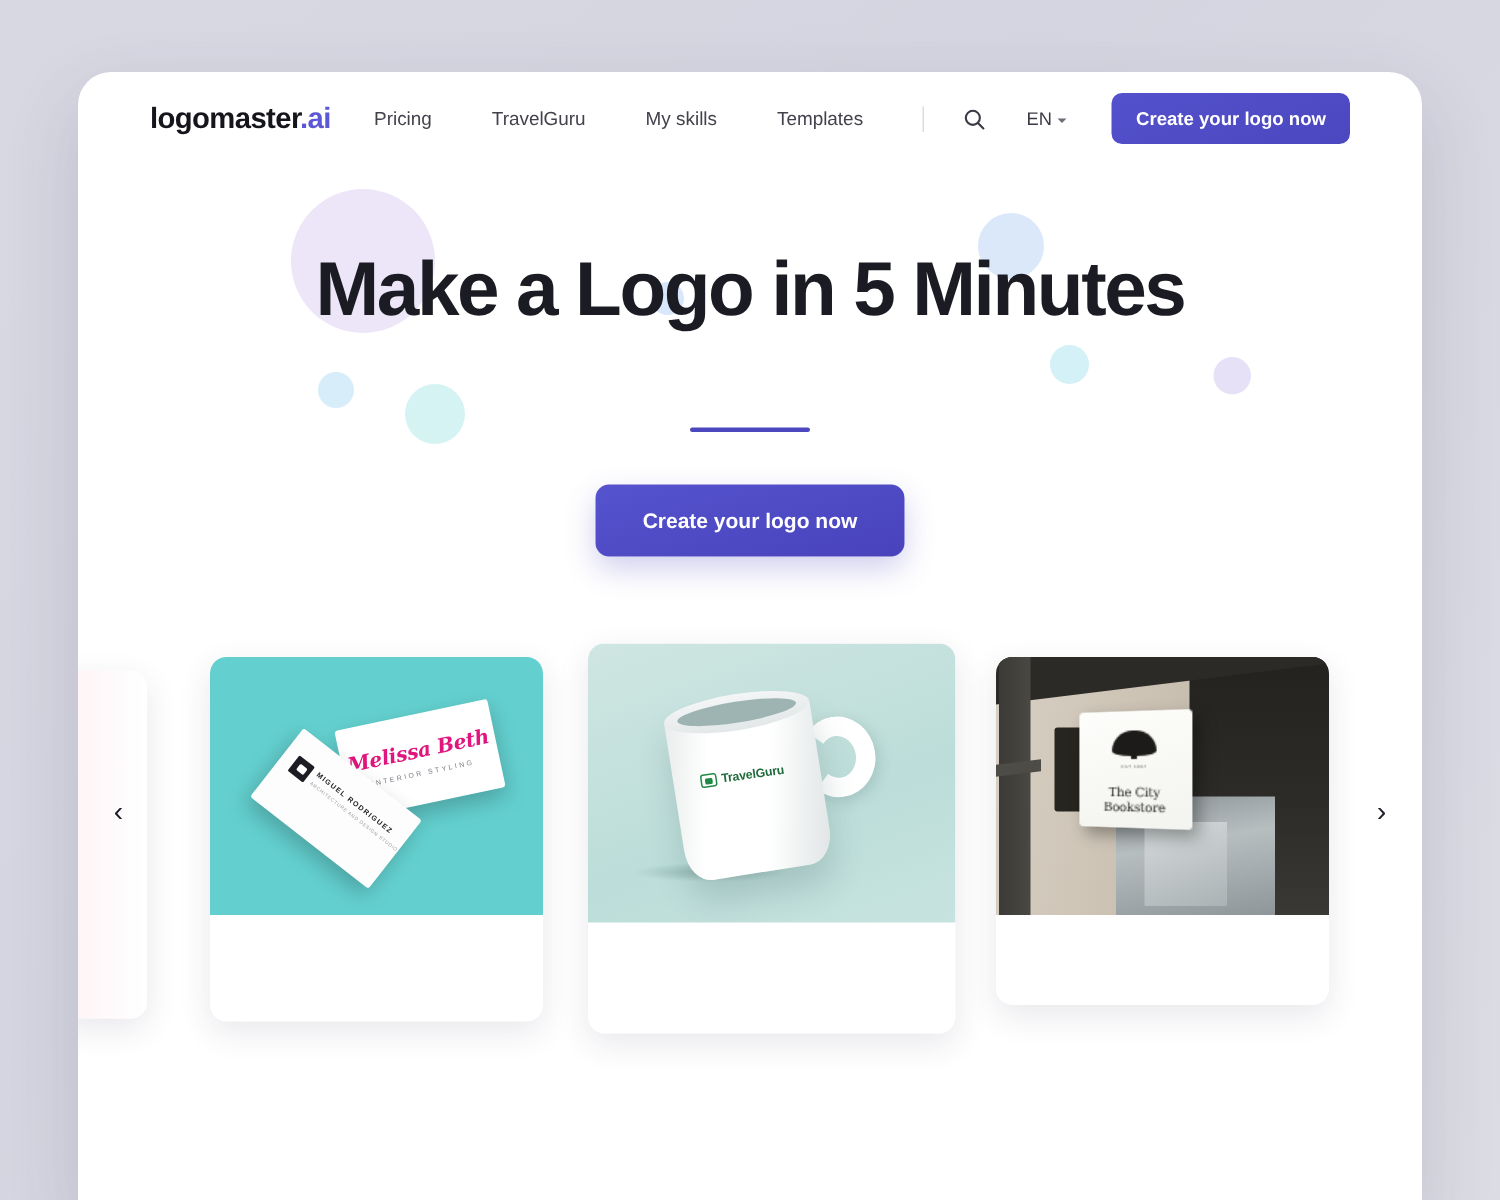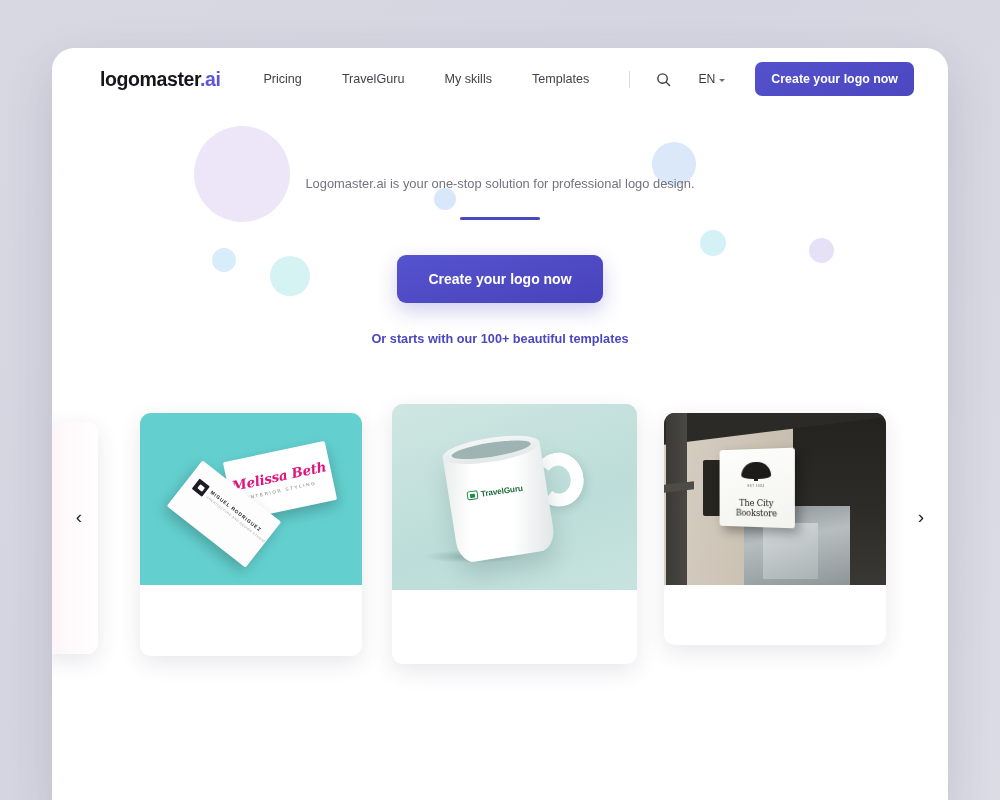--- a/index.html
+++ b/index.html
@@ -22,21 +22,21 @@
     box-shadow: 0 18px 48px rgba(60,60,90,.16);
     overflow: hidden;
   }
 
   
   .header {
     position: relative;
     height: 62px;
     display: flex;
     align-items: center;
-    padding: 0 34px 0 48px;
+    padding: 0 48px 0 48px;
     z-index: 20;
   }
   .logo {
     font-size: 19.5px;
     font-weight: 700;
     letter-spacing: -.4px;
     color: #15151c;
     white-space: nowrap;
   }
   .logo .dot-ai { color: #5b57d6; }
@@ -430,30 +430,30 @@
     <div class="blobs">
       <div class="blob" style="left:142px;top:56px;width:96px;height:96px;background:#ece6f8;"></div>
       <div class="blob" style="left:600px;top:72px;width:44px;height:44px;background:#dbe8fa;"></div>
       <div class="blob" style="left:382px;top:118px;width:22px;height:22px;background:#d9e7fb;"></div>
       <div class="blob" style="left:160px;top:178px;width:24px;height:24px;background:#d7edf9;"></div>
       <div class="blob" style="left:218px;top:186px;width:40px;height:40px;background:#d6f3f3;"></div>
       <div class="blob" style="left:648px;top:160px;width:26px;height:26px;background:#d4f1f7;"></div>
       <div class="blob" style="left:757px;top:168px;width:25px;height:25px;background:#e6e1f7;"></div>
     </div>
 
+    <h1 class="headline">Make a Logo in 5 Minutes</h1>
 
     <p class="subtitle">
-      <span>Logomaster.ai is your one-stop solution for professional logo design.</span><br>
+      <br>
     </p>
 
     <div class="rule"></div>
 
     <div class="cta-wrap">
       <button class="btn-hero">Create your logo now</button>
-      <a class="templates-link" href="#">Or starts with our 100+ beautiful templates</a>
     </div>
   </div>
 
   <div class="carousel">
 
     <div class="arrow left">‹</div>
     <div class="arrow right">›</div>
 
     <div class="track">
 

